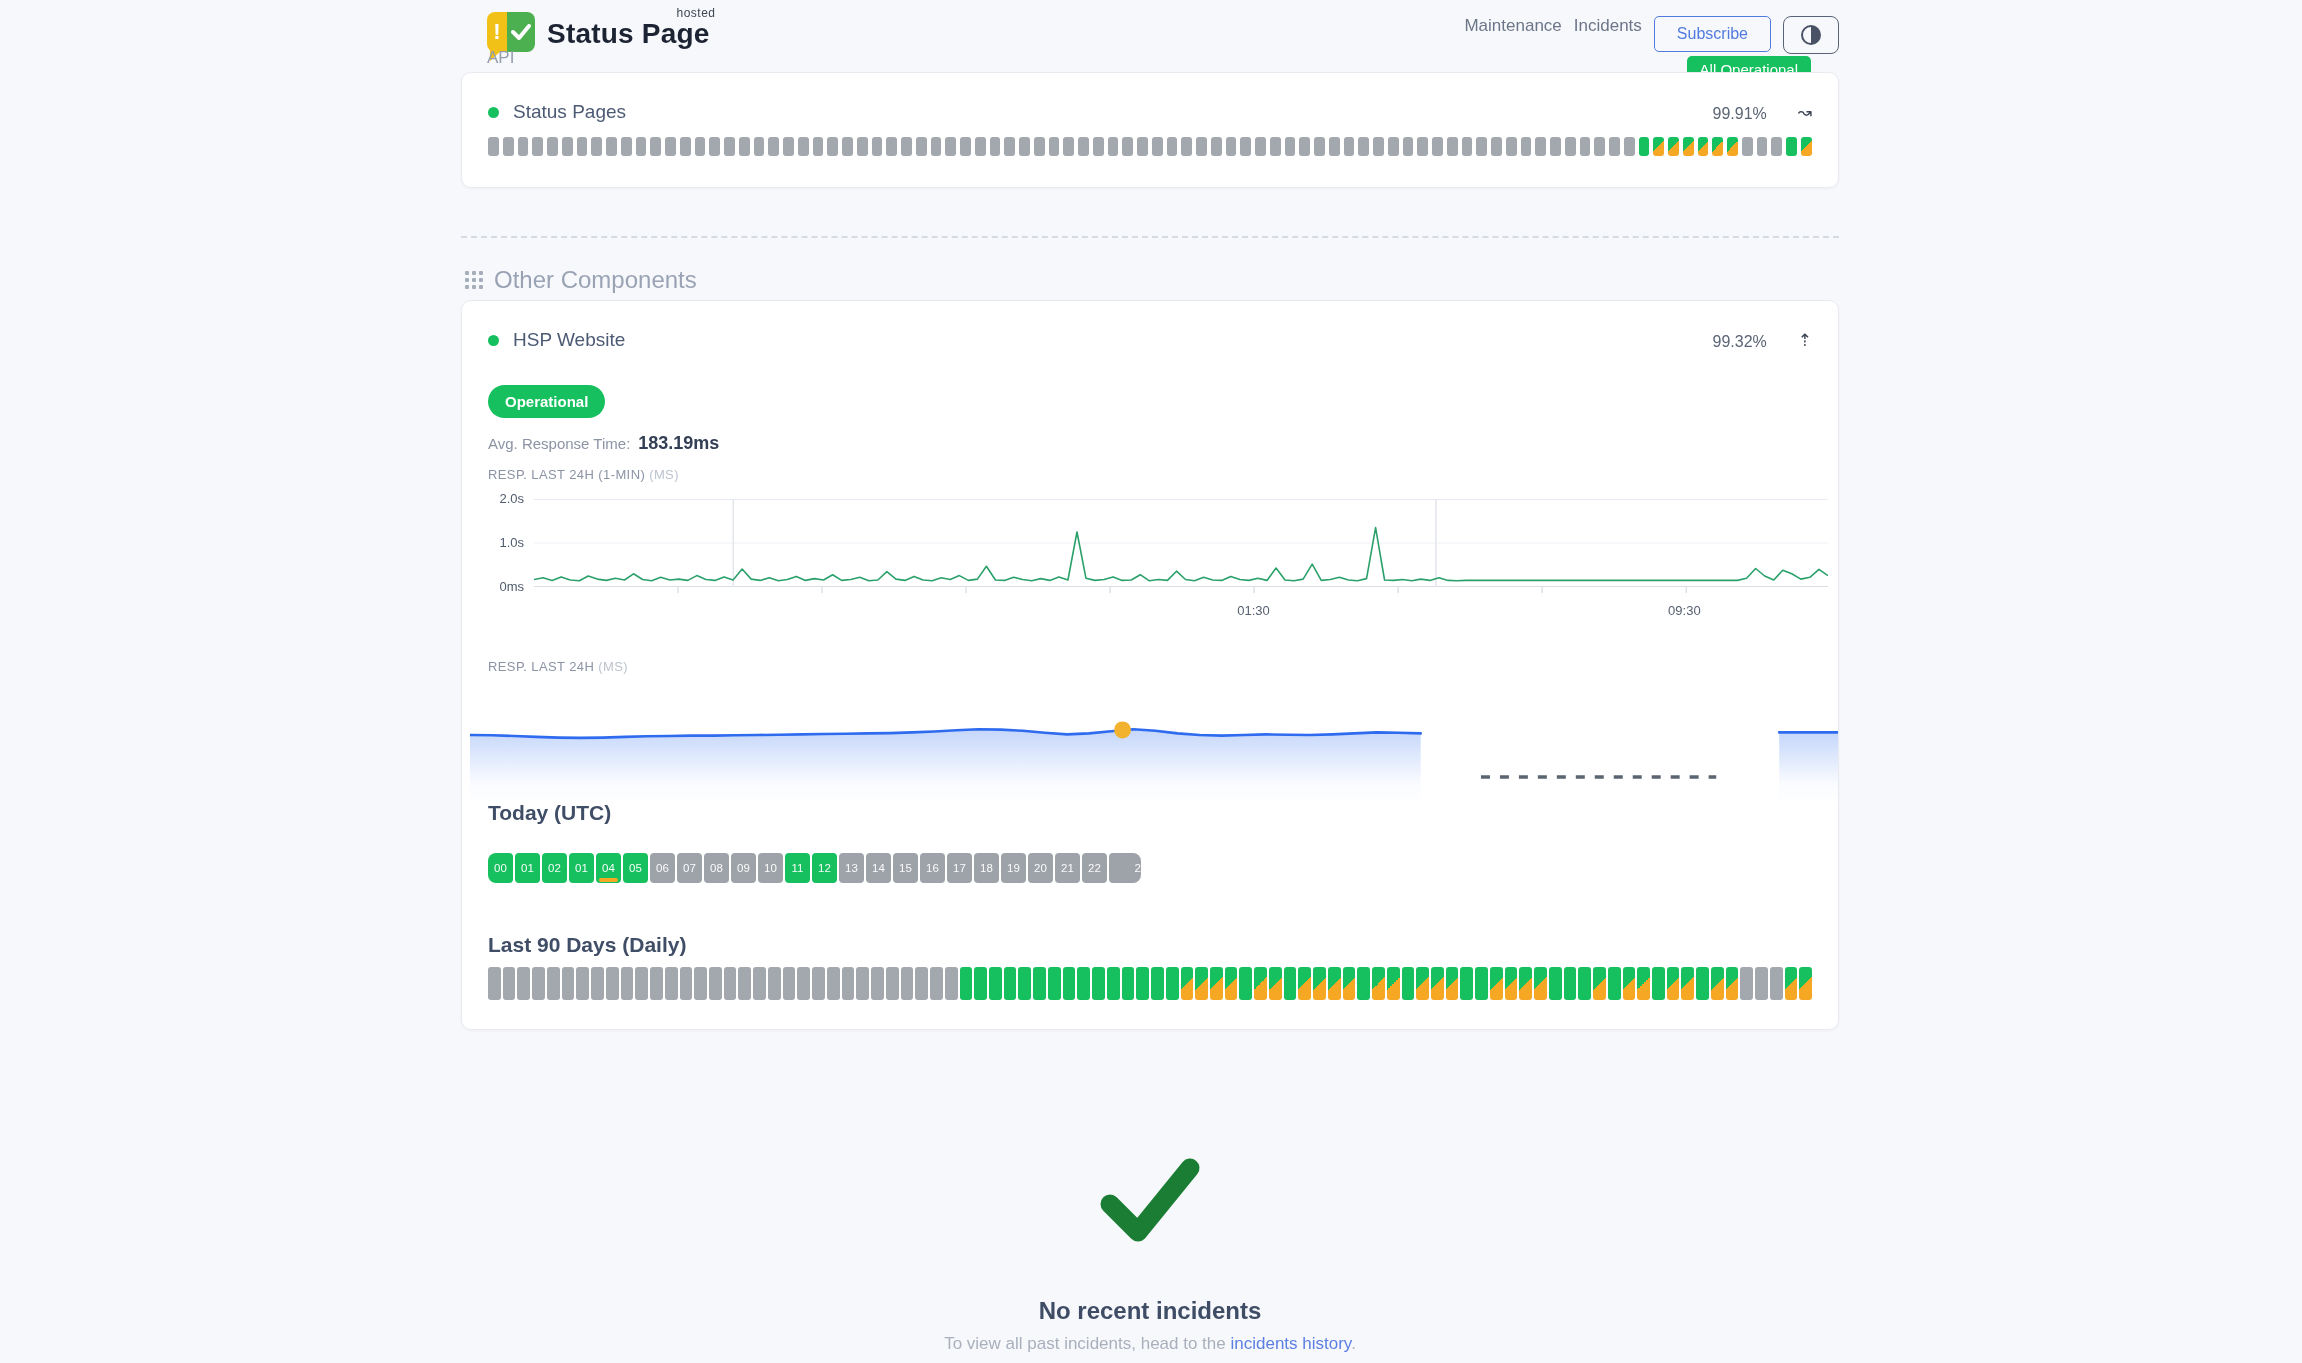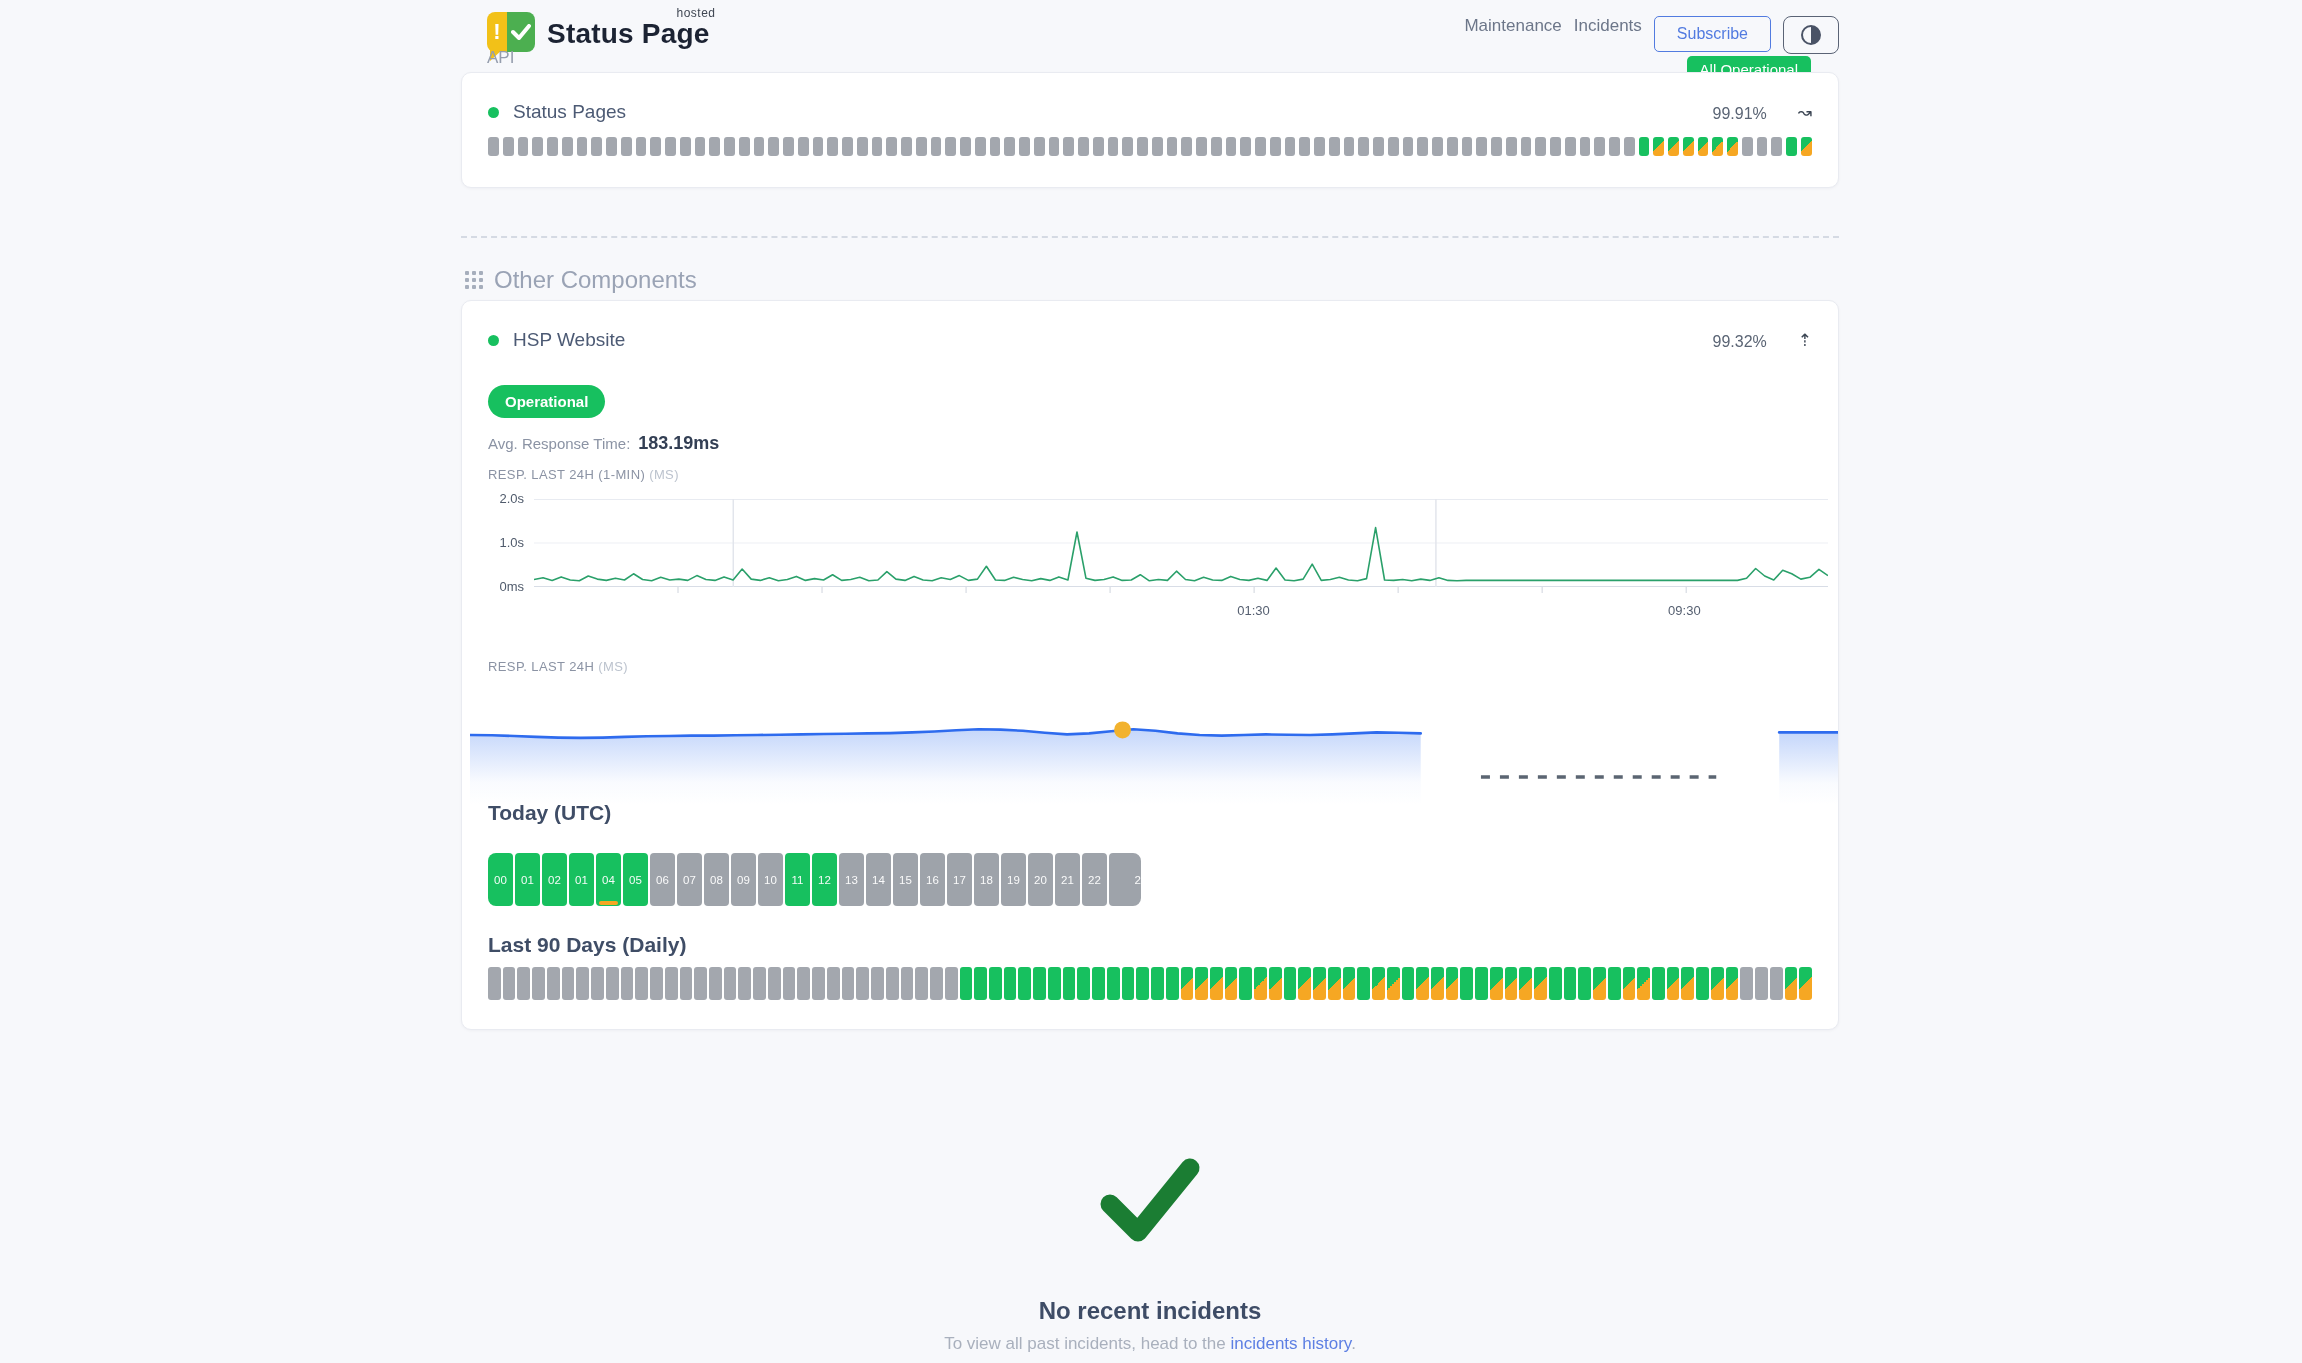--- a/index.html
+++ b/index.html
@@ -55,21 +55,21 @@
   .chart-unit{color:#bcc3ce;margin-left:4px;}
   .chart1-wrap{position:absolute;left:26px;right:10px;top:188px;height:130px;}
   .ylab{position:absolute;left:0;width:36px;text-align:right;font-size:13px;color:#4f5a6b;}
   .plot1{position:absolute;left:46px;right:0;top:10px;height:94px;}
   .plot1 svg{width:100%;height:100%;display:block;}
   .xlab{position:absolute;top:104px;transform:translateX(-50%);font-size:13px;color:#555f70;}
   .chart2-wrap{position:absolute;left:8px;right:0;top:404px;height:100px;}
   .chart2-wrap svg{width:100%;height:100%;display:block;}
 
   .sub-title{position:absolute;left:26px;font-size:21px;color:#3f4d66;font-weight:bold;}
-  .hours{position:absolute;left:26px;top:552px;height:53px;display:flex;gap:2px;}
+  .hours{position:absolute;left:26px;top:552px;height:30px;display:flex;gap:2px;}
   .hour{position:relative;width:25px;border-radius:4px;display:flex;align-items:center;justify-content:center;font-size:11.5px;color:rgba(255,255,255,.95);}
   .hour.none{background:#9ea3aa;}
   .hour.up,.hour.up-partial{background:var(--green);}
   .hour:first-child{border-radius:8px 4px 4px 8px;}
   .hour:last-child{border-radius:4px 8px 8px 4px;padding-left:32px;}
   .hour .strip{position:absolute;left:3px;right:3px;bottom:1px;height:4px;border-radius:2px;background:var(--orange);}
   .days{top:666px;height:33px;gap:2px;}
   .days .cell{border-radius:3px;}
 
   

